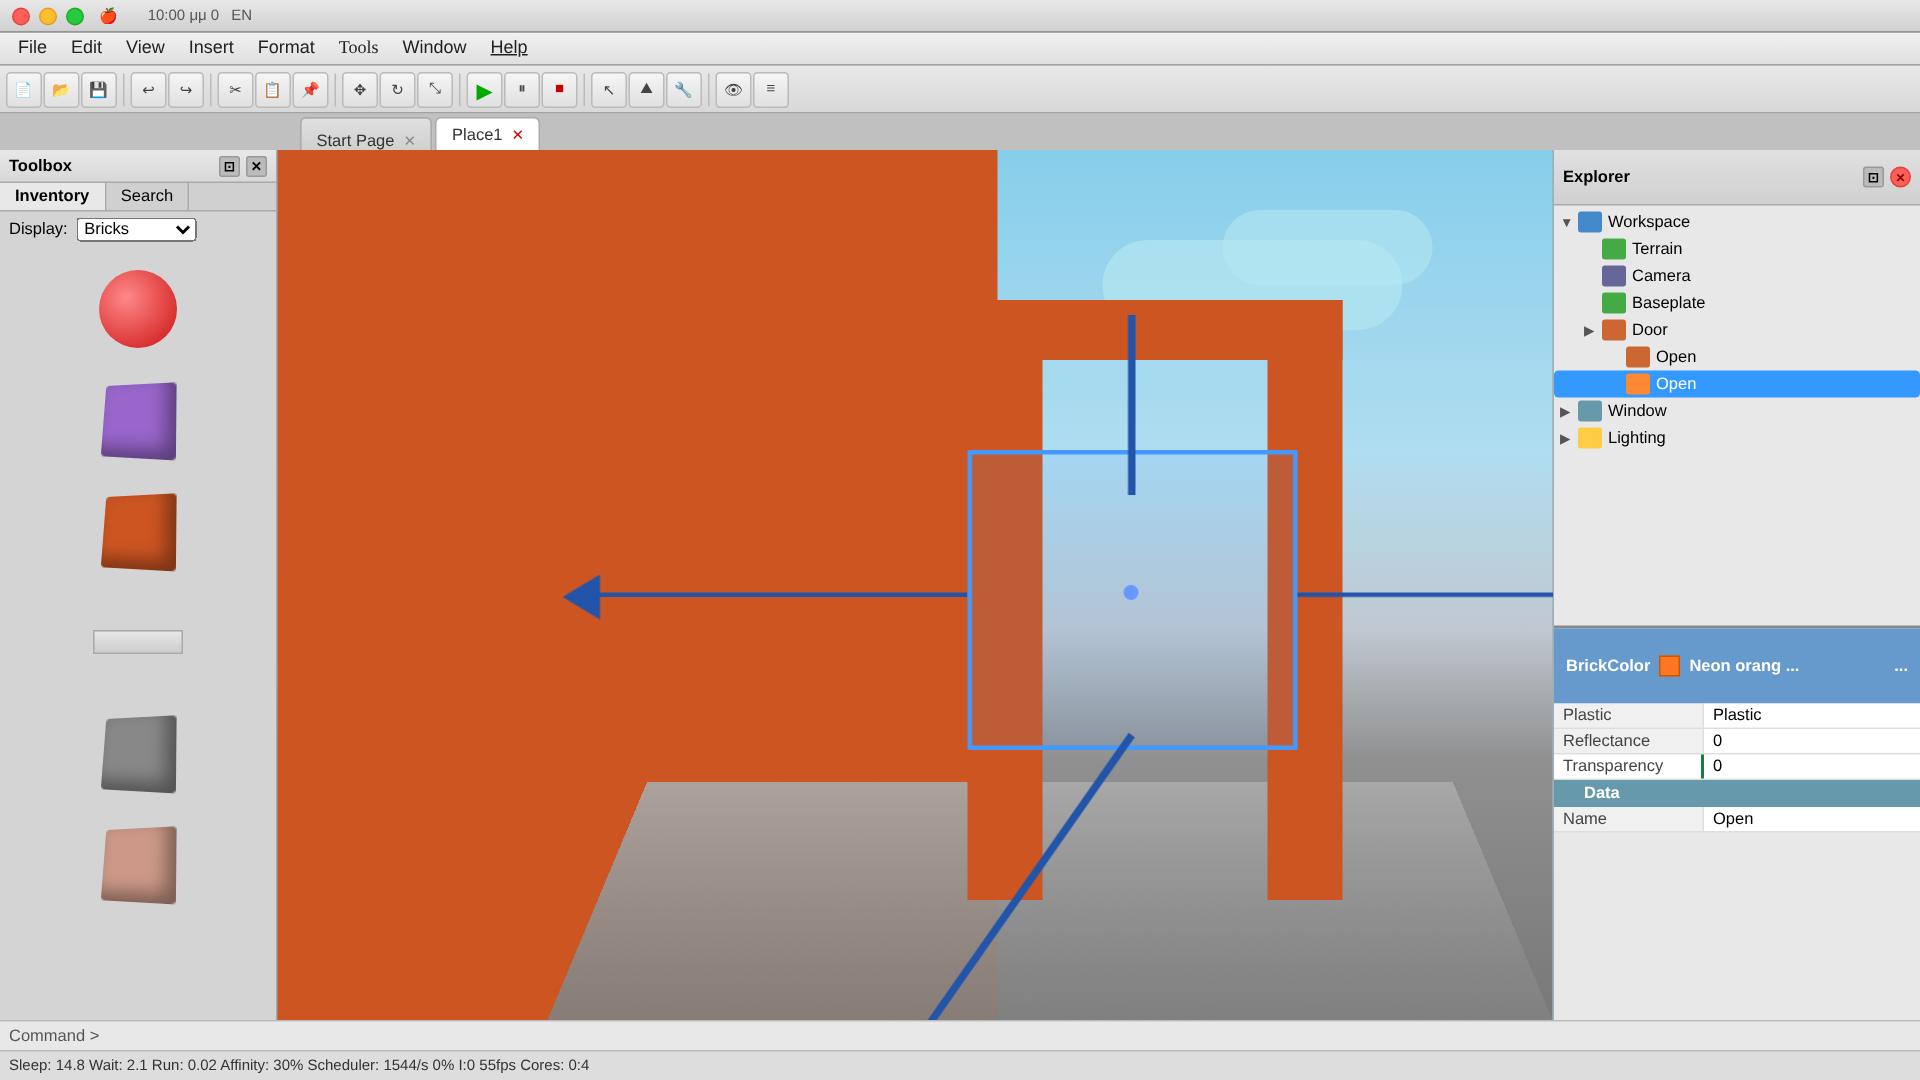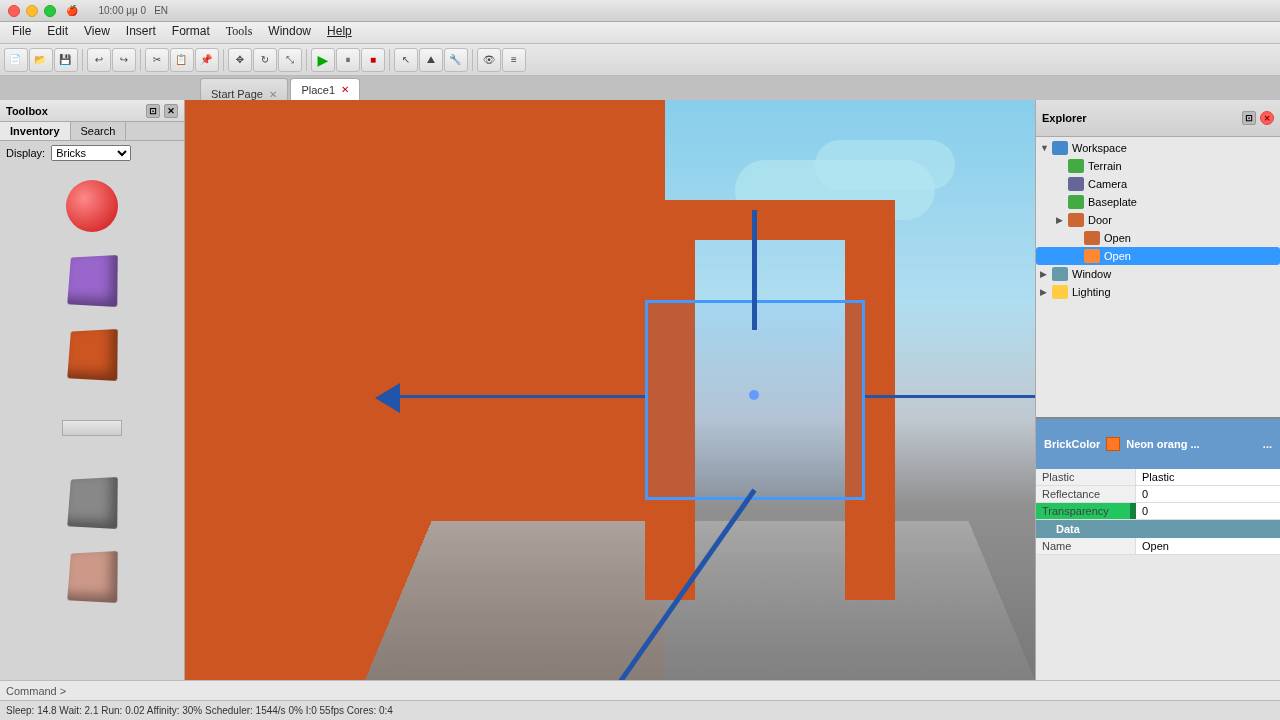--- a/index.html
+++ b/index.html
@@ -312,21 +312,21 @@
         <div style="width:100px;padding:2px 6px;background:#f0f0f0;border-right:1px solid #ddd;color:#444;">Plastic</div>
         <div style="flex:1;padding:2px 6px;background:white;">Plastic</div>
       </div>
 
       <div style="display:flex;border-bottom:1px solid #ddd;">
         <div style="width:100px;padding:2px 6px;background:#f0f0f0;border-right:1px solid #ddd;color:#444;">Reflectance</div>
         <div style="flex:1;padding:2px 6px;background:white;">0</div>
       </div>
 
       <div style="display:flex;border-bottom:1px solid #ddd;">
-        <div style="width:100px;padding:2px 6px;background:#22c55e;border-right:6px solid #15803d;color:#444;">Transparency</div>
+        <div style="width:100px;padding:2px 6px;background:#ffffff;border-right:2px solid #15803d;color:#444;">Transparency</div>
         <div style="flex:1;padding:2px 6px;background:white;">0</div>
       </div>
 
       <div style="background:#6699aa;color:white;padding:3px 20px;font-size:11px;font-weight:bold;">
         <span>Data</span>
       </div>
 
 
       <div style="display:flex;border-bottom:1px solid #ddd;">
         <div style="width:100px;padding:2px 6px;background:#f0f0f0;border-right:1px solid #ddd;color:#444;">Name</div>

